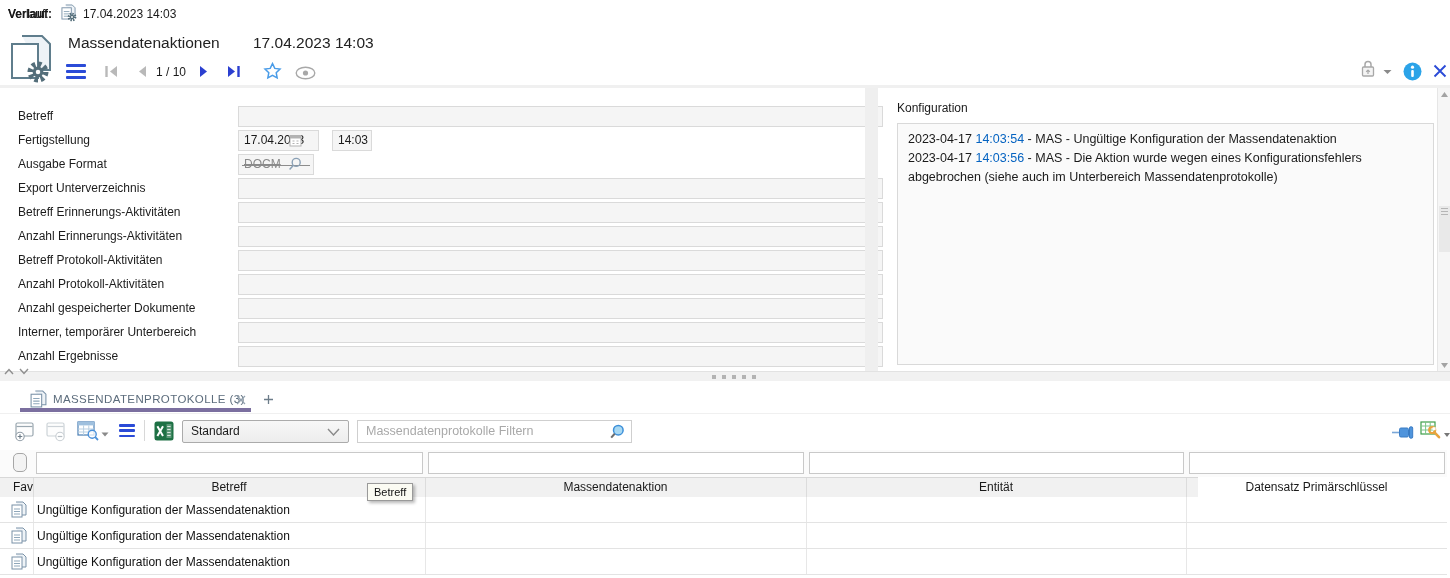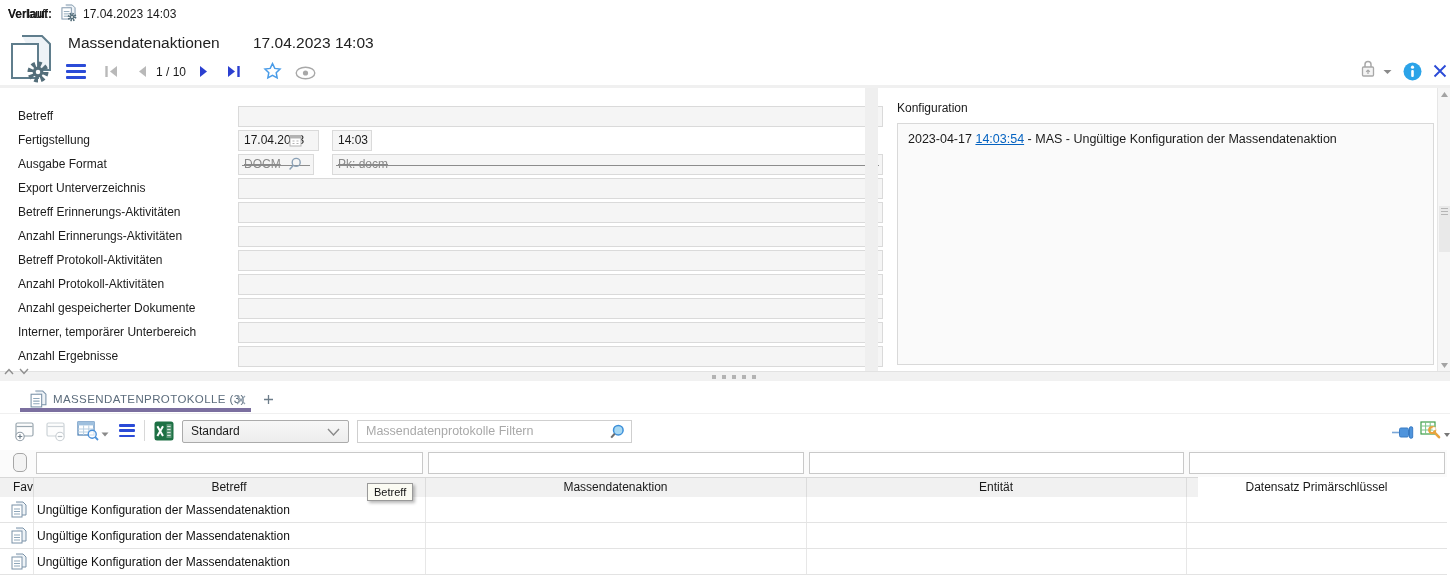--- a/index.html
+++ b/index.html
@@ -14,21 +14,21 @@
   .f-label{height:21px;line-height:21px;color:#1c1c1c;}
   .f-field{position:absolute;height:19px;background:#f5f5f5;border:1px solid #dadada;
            line-height:19px;padding:0;box-sizing:content-box;margin-left:28px;}
   .f-num{text-align:right;padding-right:6px;}
   .strike{color:#8a8a8a;}
   .strike::before{content:"";position:absolute;left:3px;right:3px;top:10px;border-top:1px solid #8c8c8c;}
   .strike .stxt{padding-left:5px;text-decoration:line-through;}
   
   .logbox{background:#fafafa;border:1px solid #d9d9d9;font-size:12.5px;line-height:1.5;
           padding:6px 10px;color:#1a1a1a;}
-  .log-time{color:#0563c1;text-decoration:underline;cursor:pointer;}
+  .log-time{color:#0563c1;cursor:pointer;}
   
   .sbar{background:#f6f6f6;border-left:1px solid #e6e6e6;}
   .sthumb{position:absolute;left:1px;width:11px;background:#e9e9e9;}
   .grip i{display:block;width:7px;border-top:1px solid #b5b5b5;margin:2px auto 0;}
   
   .splitbar{background:#f1f1f1;border-top:1px solid #e2e2e2;border-bottom:1px solid #e6e6e6;}
   .dots{display:flex;gap:6px;}
   .dots i{width:4px;height:4px;background:#b3b3b3;display:block;}
   
   .tabtxt{font-size:11.5px;letter-spacing:.4px;color:#5c6c7c;}
@@ -183,40 +183,44 @@
     </div>
     <div class="abs f-field" style="left:304px;top:42px;width:33px;padding-left:5px;">14:03</div>
 
     <div class="abs f-field strike" style="left:210px;top:66px;width:74px;"><span class="stxt">DOCM</span></div>
     <div class="abs iconbtn" style="left:288px;top:69px;">
       <svg width="14" height="14" viewBox="0 0 14 14">
           <circle cx="8.2" cy="5.4" r="4" fill="none" stroke="#8aa0b5" stroke-width="1.4"></circle>
           <path d="M5.2 8.6 1.6 12.6" stroke="#8aa0b5" stroke-width="1.5"></path>
         </svg>
     </div>
-    <div class="abs f-field strike" style="left:304px;top:66px;width:549px;"><span class="stxt">Pk: docm</span></div>
 
     <div class="abs f-field" style="left:210px;top:90px;width:643px;"></div>
     <div class="abs f-field" style="left:210px;top:114px;width:643px;"></div>
     <div class="abs f-field f-num" style="left:210px;top:138px;width:637px;">0</div>
     <div class="abs f-field" style="left:210px;top:162px;width:643px;"></div>
     <div class="abs f-field f-num" style="left:210px;top:186px;width:637px;">0</div>
     <div class="abs f-field f-num" style="left:210px;top:210px;width:637px;">0</div>
     <div class="abs f-field" style="left:210px;top:234px;width:643px;"></div>
     <div class="abs f-field f-num" style="left:210px;top:258px;width:637px;">0</div>
   </div>
 
   <div class="abs" style="left:865px;top:88px;width:13px;height:284px;background:#efefef;"></div>
 
   <div class="abs" style="left:897px;top:101px;">Konfiguration</div>
   <div class="abs logbox" style="left:897px;top:123px;width:515px;height:228px;">
     <div>
       <span>2023-04-17</span>
       <span class="log-time">14:03:54</span>
       <span>- MAS - Ungültige Konfiguration der Massendatenaktion</span>
+    </div>
+    <div>
+      <span>2023-04-17</span>
+      <span class="log-time">14:03:56</span>
+      <span>- MAS - Die Aktion wurde wegen eines Konfigurationsfehlers abgebrochen (siehe auch im Unterbereich Massendatenprotokolle)</span>
     </div>
   </div>
 
   <div class="abs sbar" style="left:1437px;top:88px;width:13px;height:284px;">
     <svg class="abs" style="left:3px;top:4px;" width="7" height="5" viewBox="0 0 7 5">
         <path d="M3.5 0 7 5H0z" fill="#a3a3a3"></path>
       </svg>
     <div class="sthumb grip" style="top:118px;height:46px;">
         <i></i>
         <i></i>

